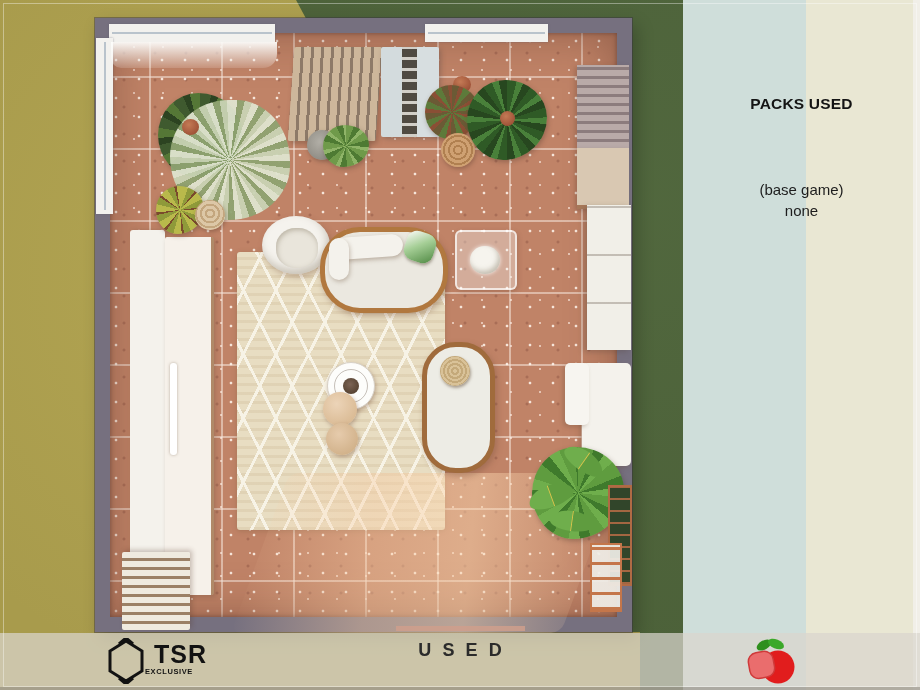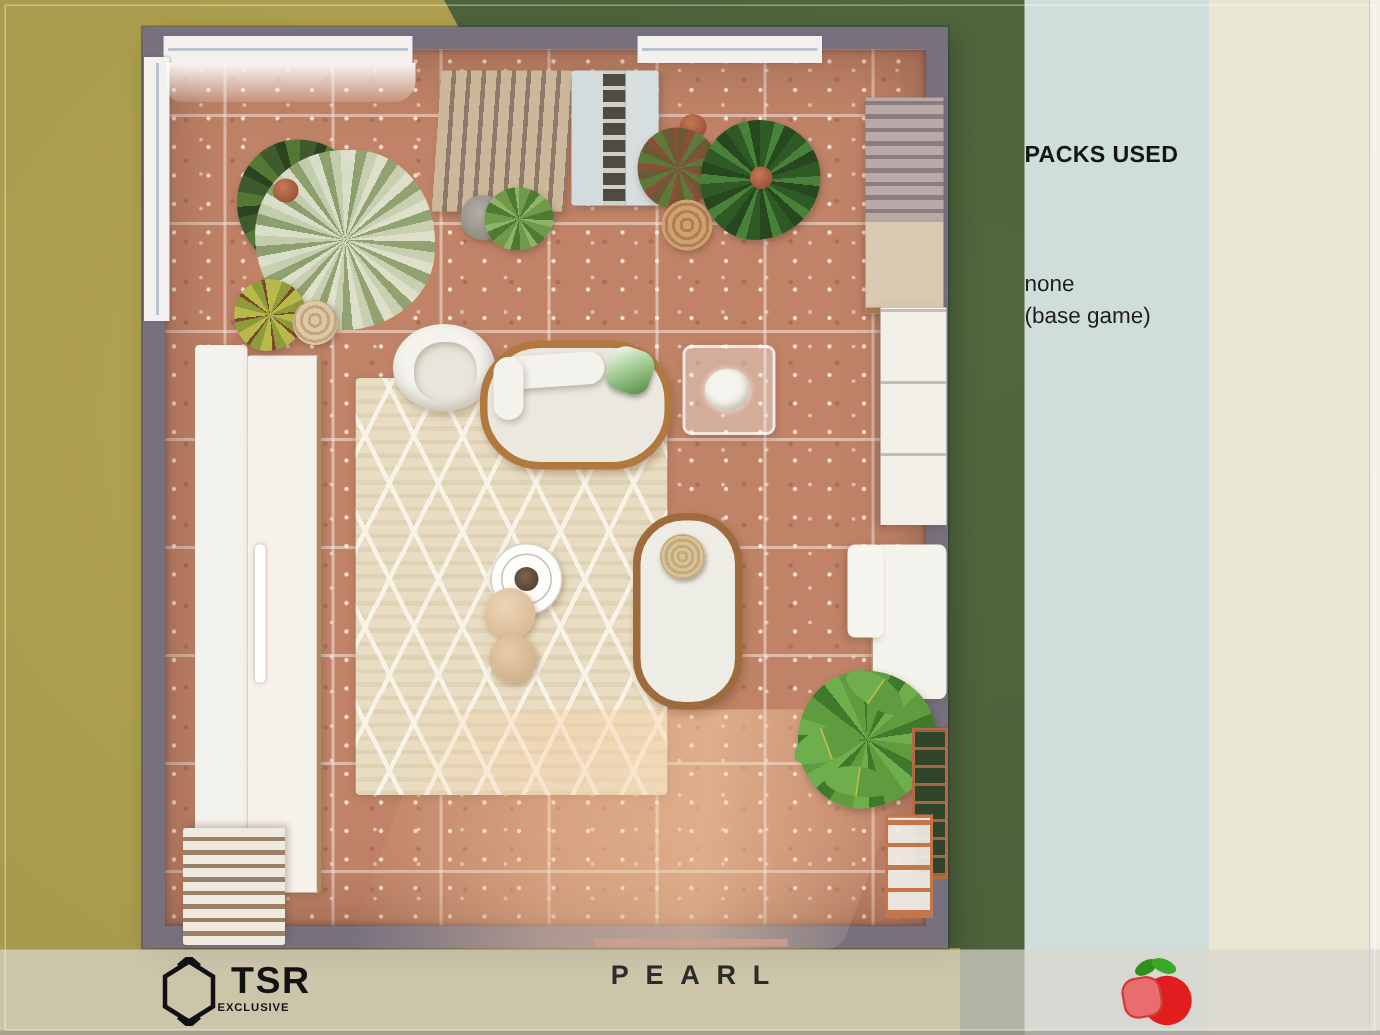--- a/index.html
+++ b/index.html
@@ -163,21 +163,21 @@
      background:linear-gradient(90deg,#6fae4c 48%, #d8c24a 50%, #5f9c3f 52%);}
   .leaf-1{left:418px;top:452px;width:46px;height:22px;transform:rotate(-20deg);}
   .leaf-2{left:452px;top:418px;width:44px;height:20px;transform:rotate(35deg);}
   .leaf-3{left:440px;top:478px;width:44px;height:20px;transform:rotate(8deg);}
   .crate-planter{left:498px;top:452px;width:20px;height:97px;background:#31452a;
      border:2px solid #b06a44;background-image:repeating-linear-gradient(0deg, rgba(176,106,68,.9) 0 2px, transparent 2px 12px);}
   .ladder-shelf{left:480px;top:510px;width:28px;height:65px;border:2px solid #c4764a;
      background:repeating-linear-gradient(0deg, #c4764a 0 3px, rgba(240,238,232,.92) 3px 15px);}
 
   
-  .right-panel{position:absolute;left:683px;top:0;width:237px;height:632px;color:#141414;}
+  .right-panel{position:absolute;left:683px;top:0;width:237px;height:632px;color:#141414;text-align:center;}
   .panel-heading{margin-top:95px;font-size:15.5px;font-weight:bold;letter-spacing:.2px;}
   .panel-note{margin-top:66px;font-size:15px;line-height:21px;color:#1d1d1d;}
 
   
   .footer-bar{position:absolute;left:0;top:633px;width:920px;height:57px;
      background:rgba(218,214,205,.72);z-index:50;}
   .footer-bottom-strip{position:absolute;left:0;bottom:0;width:100%;height:3px;background:rgba(120,115,105,.45);}
   .tsr-logo{position:absolute;left:103px;top:5px;width:110px;height:44px;color:#121212;}
   .tsr-logo svg{position:absolute;left:0;top:0;}
   .tsr-text{position:absolute;left:15px;top:4px;font-size:25px;font-weight:bold;letter-spacing:1px;line-height:1;margin-left:36px;}
@@ -270,37 +270,37 @@
     <div class="abs win win-left">
         <div class="glassv"></div>
       </div>
     <div class="abs curtain"></div>
     <div class="abs wall-sunlit"></div>
   </div>
 
   <div class="right-panel">
     <div class="panel-heading">PACKS USED</div>
     <div class="panel-note">
+      <div>(base game)</div>
       <div>none</div>
-      <div>(base game)</div>
     </div>
   </div>
 
   <div class="footer-bar">
     <div class="tsr-logo">
       <svg width="46" height="46" viewBox="0 0 46 46">
         <polygon points="23,3 39,13 39,33 23,43 7,33 7,13" fill="none" stroke="#121212" stroke-width="3"></polygon>
         <polyline points="16,6 23,0 30,6" fill="none" stroke="#121212" stroke-width="3"></polyline>
         <polyline points="16,40 23,46 30,40" fill="none" stroke="#121212" stroke-width="3"></polyline>
       </svg>
       <div class="tsr-text">TSR</div>
       <div class="tsr-sub">EXCLUSIVE</div>
     </div>
     <div class="footer-center">
-      <div class="footer-title">PEARL</div>
+      <div class="footer-title">USED</div>
     </div>
     <div class="apple-wrap">
       <svg width="70" height="52" viewBox="0 0 64 52">
         <ellipse cx="26" cy="10" rx="8" ry="4.5" fill="#2e8f1d" transform="rotate(-30 26 10)"></ellipse>
         <ellipse cx="38" cy="9" rx="8.5" ry="4.5" fill="#3aa829" transform="rotate(22 38 9)"></ellipse>
         <circle cx="40" cy="32" r="16.5" fill="#e11d1d"></circle>
         <rect x="11" y="17" width="25" height="26" rx="9" fill="#ea6d6d" stroke="#cf3a3a" stroke-width="1.5" transform="rotate(-10 23 30)"></rect>
       </svg>
     </div>
     <div class="footer-bottom-strip"></div>

